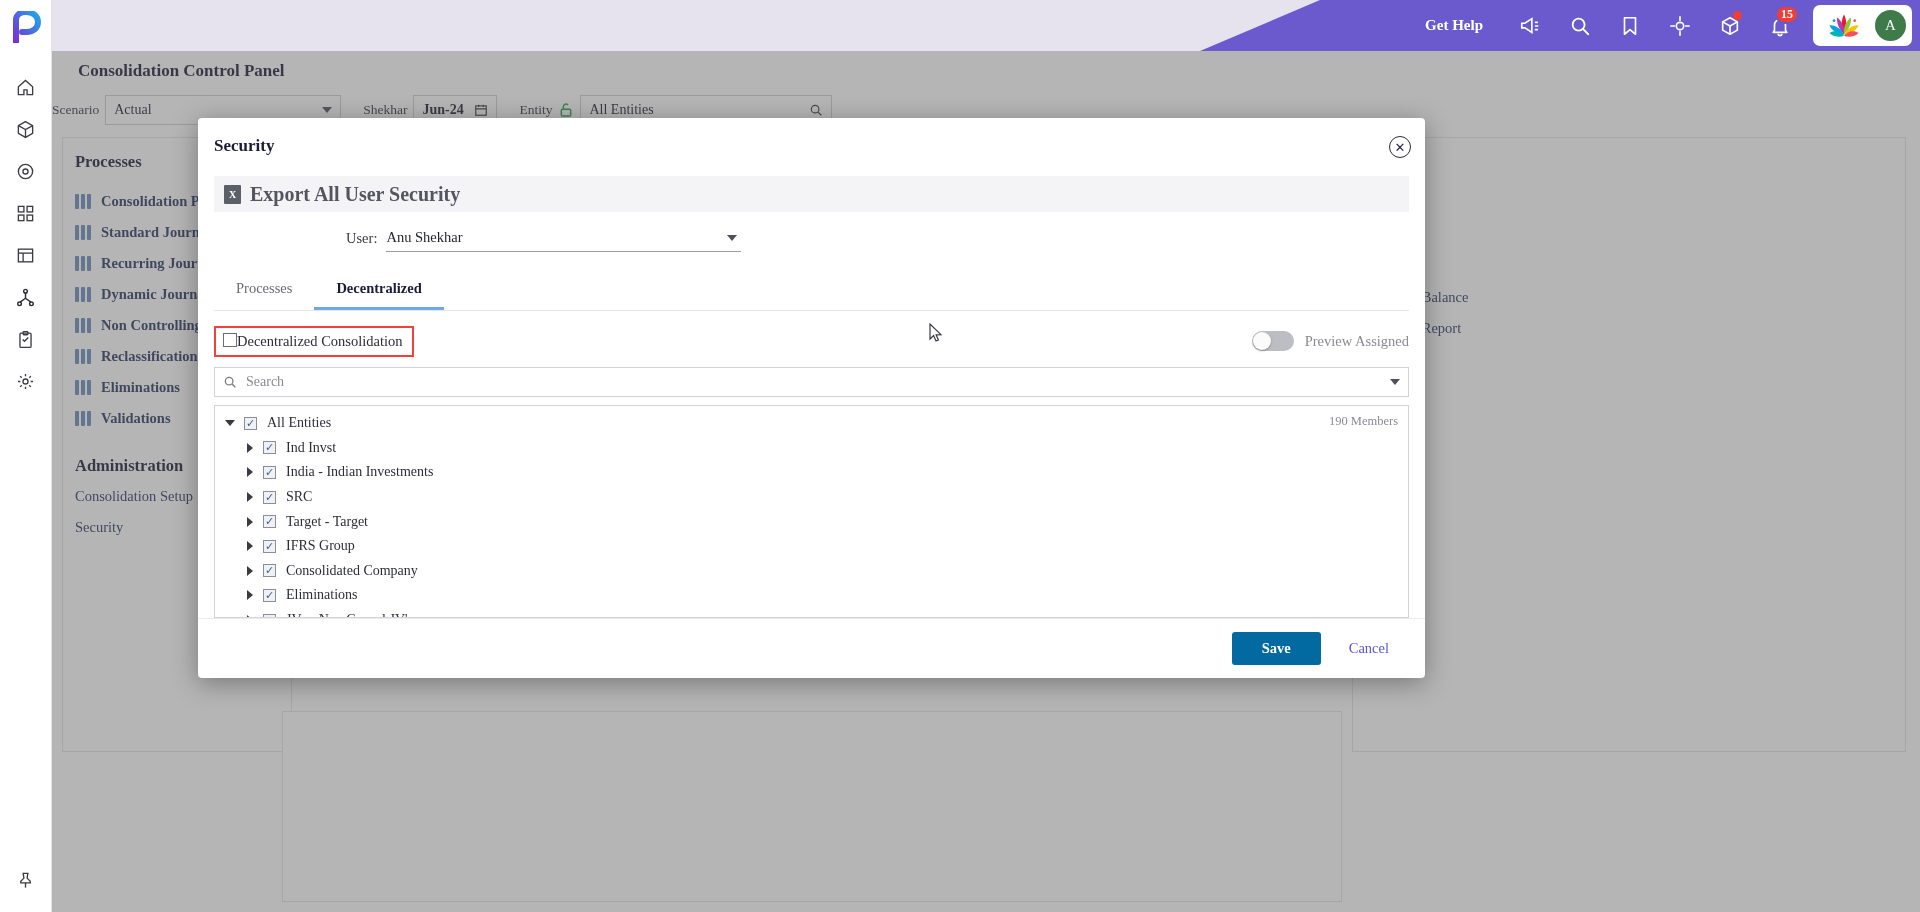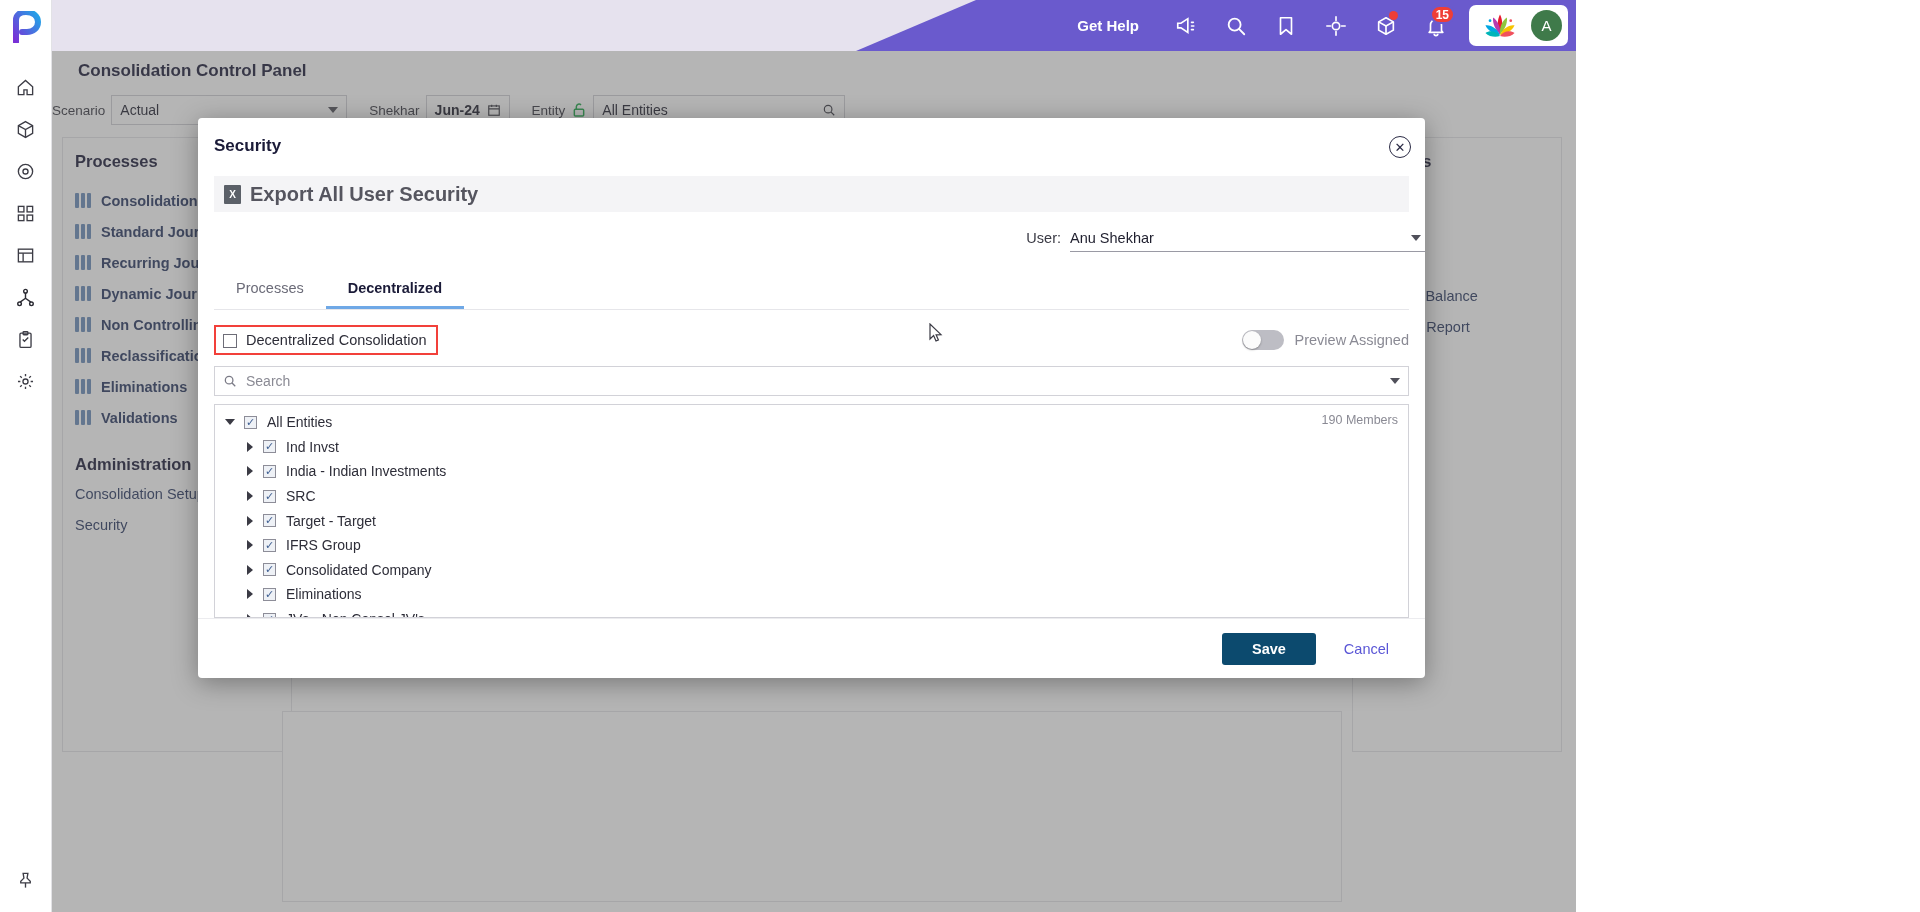--- a/index.html
+++ b/index.html
@@ -2,21 +2,21 @@
 <html><head>
 <meta charset="utf-8">
 <style>
   * { box-sizing: border-box; margin: 0; padding: 0; }
   html, body {
     width: 1920px; height: 912px;
     font-family: "Liberation Sans", sans-serif;
     overflow: hidden;
     background: #ffffff;
   }
-  #root { position: relative; width: 1576px; height: 912px; }
+  #root { position: relative; width: 1920px; height: 912px; font-family: Liberation Serif, serif; }
 
   
   .rail {
     position: absolute; left: 0; top: 0; width: 52px; height: 912px;
     background: #ffffff; border-right: 1px solid #e2e2e6;
     display: flex; flex-direction: column; align-items: center;
     z-index: 40;
   }
   .rail-logo { margin-top: 10px; margin-bottom: 22px; width: 34px; height: 34px;
     display: flex; align-items: center; justify-content: center; }
@@ -115,35 +115,35 @@
     line-height: 1; }
 
   .export-row { margin: 0 16px; height: 36px; background: #f4f4f6;
     display: flex; align-items: center; gap: 9px; padding-left: 10px; flex: none; }
   .export-label { font-size: 20px; font-weight: bold; color: #55555f; }
   .xls-icon { width: 17px; height: 19px; background: #5b6068; border-radius: 1px;
     color: #fff; font-size: 10px; font-weight: bold; display: flex;
     align-items: center; justify-content: center; }
 
   .user-row { height: 52px; display: flex; align-items: center;
-    justify-content: flex-end; padding-left: 148px; flex: none; }
+    justify-content: flex-start; padding-left: 148px; flex: none; }
   .user-label { font-size: 14.5px; color: #3a3a44; margin-right: 9px; }
   .user-select { width: 355px; border-bottom: 1px solid #9a9aa4; height: 27px;
     display: flex; align-items: center; justify-content: space-between;
     font-size: 14.5px; color: #1f1f2e; padding-right: 4px; }
 
   .tabs { margin: 8px 16px 0 16px; border-bottom: 1px solid #e6e6ea;
     display: flex; gap: 0; flex: none; }
   .tab { padding: 8px 22px 10px 22px; font-size: 14.5px; color: #6b6b78;
     border-bottom: 3px solid transparent; }
   .tab.active { color: #1b1b38; font-weight: bold; border-bottom-color: #6fa8e6; }
 
   .dec-row { margin: 14px 16px 0 16px; height: 32px; display: flex;
     align-items: center; justify-content: space-between; flex: none; }
-  .dec-left { display: flex; align-items: flex-end; gap: 9px;
+  .dec-left { display: flex; align-items: flex-start; 
     border: 2.5px solid #f2403a; padding: 5px 9px 5px 7px; background: #fff; }
   .cbox { width: 14px; height: 14px; border: 1.5px solid #6d6d78; background: #fff; }
   .dec-label { font-size: 14.5px; color: #2d2d38; }
   .dec-right { display: flex; align-items: center; gap: 11px; }
   .toggle { width: 42px; height: 20px; border-radius: 10px; background: #bdbdc4;
     position: relative; }
   .toggle i { position: absolute; left: 1px; top: 1px; width: 18px; height: 18px;
     border-radius: 50%; background: #fbfbfb; box-shadow: 0 1px 2px rgba(0,0,0,.3); }
   .prev-label { font-size: 14.5px; color: #8a8a94; }
 
@@ -162,21 +162,21 @@
   .tri-down { width: 0; height: 0; border-left: 5px solid transparent;
     border-right: 5px solid transparent; border-top: 6px solid #3a3a44; margin-right: 9px; }
   .tri-right { width: 0; height: 0; border-top: 5px solid transparent;
     border-bottom: 5px solid transparent; border-left: 6px solid #3a3a44; margin-right: 10px; }
   .tcb { width: 13px; height: 13px; border: 1px solid #8d8d98; background: #eef1f6;
     margin-right: 10px; display: flex; align-items: center; justify-content: center;
     color: #3f5f92; font-size: 11px; line-height: 1; }
 
   .modal-foot { height: 60px; border-top: 1px solid #ececef; display: flex;
     align-items: center; justify-content: flex-end; gap: 14px; padding-right: 22px; flex: none; }
-  .btn-save { background: #0c4a6e; color: #fff; font-size: 14.5px;
+  .btn-save { background: #0369a1; color: #fff; font-size: 14.5px;
     padding: 8px 30px; border-radius: 3px; font-weight: bold; }
   .btn-cancel { color: #5a56d6; font-size: 14.5px; padding: 8px 14px; }
 
   .cursor { position: absolute; left: 929px; top: 323px; z-index: 60; }
 </style>
 </head>
 <body>
 
 <div id="root">
 

